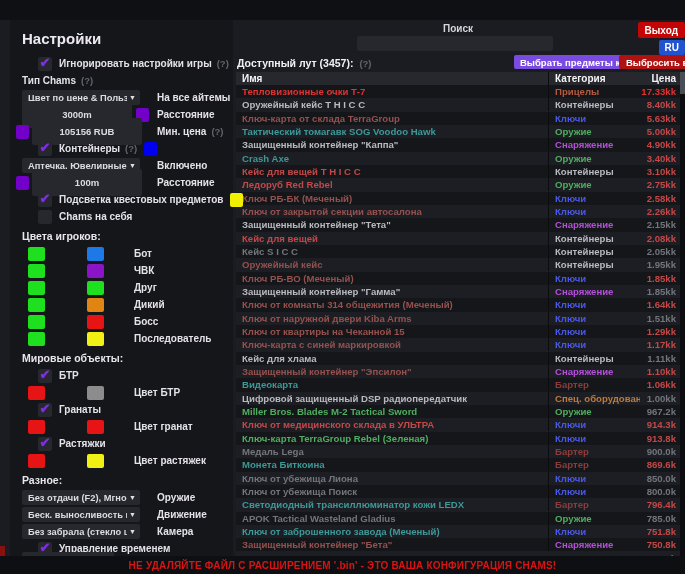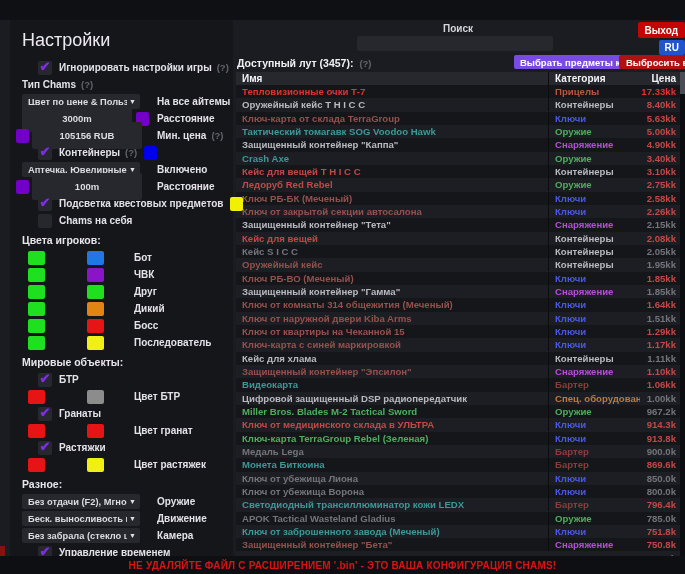--- a/index.html
+++ b/index.html
@@ -10,21 +10,21 @@
   }
   .titlebar{position:absolute;left:0;top:0;width:685px;height:20px;background:#0f1013;}
   .bottombar{position:absolute;left:0;top:556px;width:685px;height:18px;background:#0e0f12;
     display:flex;align-items:center;justify-content:center;z-index:30;}
   .warning{color:#d81414;font-size:10px;font-weight:bold;letter-spacing:.2px;}
   .artifact{position:absolute;left:0;top:546px;width:5px;height:12px;background:#8a0f0f;}
 
   
   .settings{position:absolute;left:10px;top:20px;width:223px;height:536px;background:#14161a;
     box-sizing:border-box;padding:8px 0 0 12px;z-index:5;}
-  .settings-title{font-size:18px;font-weight:normal;color:#eceaf0;margin:2px 0 8px 0;}
+  .settings-title{font-size:15px;font-weight:bold;color:#eceaf0;margin:2px 0 8px 0;}
   .srow{display:flex;align-items:center;height:17px;}
   .srow.header-row{height:18px;margin-top:2px;}
   .shead{font-size:10.5px;font-weight:bold;color:#e8e6ec;}
   .slabel{font-size:10px;font-weight:bold;color:#e4e2e8;margin-left:7px;white-space:nowrap;}
   .help{font-size:9.5px;font-weight:bold;color:#63656c;margin-left:5px;}
   .chk{width:14px;height:14px;background:#26282e;border-radius:2px;flex:0 0 auto;
     display:flex;align-items:center;justify-content:center;margin-left:16px;}
   .chk .tick{color:#7d2ee0;font-size:13px;font-weight:bold;line-height:10px;transform:translateY(-1px);}
   .dd{width:118px;height:15px;background:#26282e;border-radius:2px;display:flex;align-items:center;
     box-sizing:border-box;padding:0 4px 0 6px;flex:0 0 auto;}
@@ -434,21 +434,21 @@
         <div class="cell c-name" style="color: rgb(61, 152, 152);">Монета Биткоина</div>
         <div class="cell c-cat" style="color: rgb(138, 60, 60);">Бартер</div>
         <div class="cell c-price" style="color: rgb(196, 72, 72);">869.6k</div>
       </div>
       <div class="trow">
         <div class="cell c-name" style="color: rgb(114, 117, 123);">Ключ от убежища Лиона</div>
         <div class="cell c-cat" style="color: rgb(74, 88, 232);">Ключи</div>
         <div class="cell c-price" style="color: rgb(114, 117, 123);">850.0k</div>
       </div>
       <div class="trow">
-        <div class="cell c-name" style="color: rgb(114, 117, 123);">Ключ от убежища Ворона</div>
+        <div class="cell c-name" style="color: rgb(114, 117, 123);">Ключ от убежища Поиск</div>
         <div class="cell c-cat" style="color: rgb(74, 88, 232);">Ключи</div>
         <div class="cell c-price" style="color: rgb(114, 117, 123);">800.0k</div>
       </div>
       <div class="trow">
         <div class="cell c-name" style="color: rgb(61, 152, 152);">Светодиодный трансиллюминатор кожи LEDX</div>
         <div class="cell c-cat" style="color: rgb(138, 60, 60);">Бартер</div>
         <div class="cell c-price" style="color: rgb(196, 72, 72);">796.4k</div>
       </div>
       <div class="trow">
         <div class="cell c-name" style="color: rgb(114, 117, 123);">APOK Tactical Wasteland Gladius</div>

